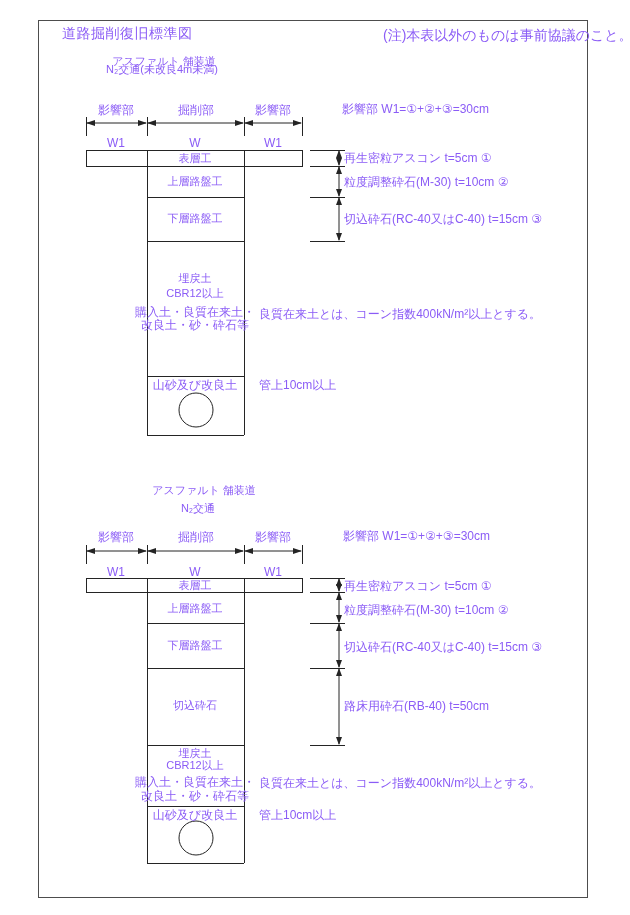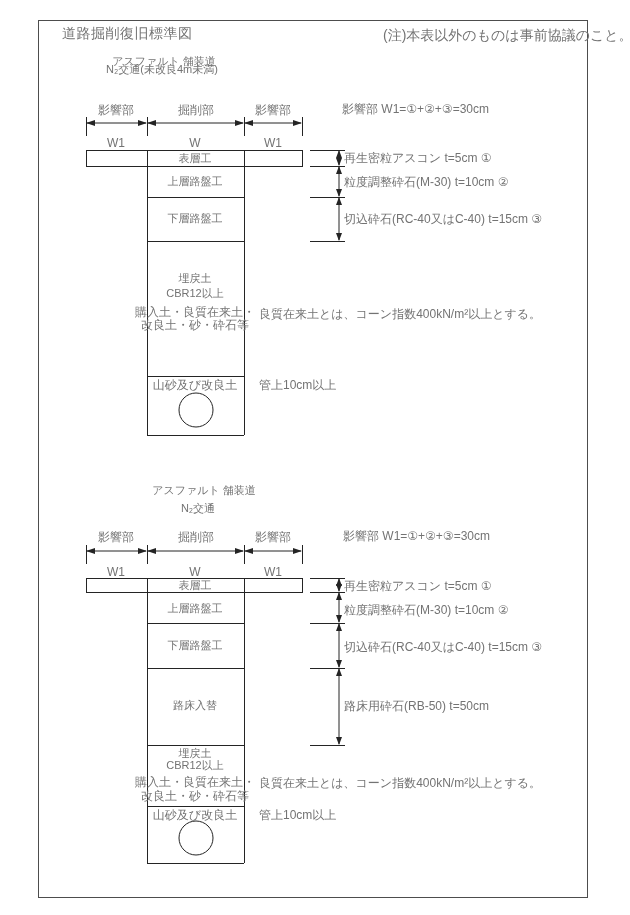--- a/index.html
+++ b/index.html
@@ -5,21 +5,21 @@
   html,body { margin:0; padding:0; background:#fff; }
   .canvas {
     position:relative; width:630px; height:915px; background:#ffffff;
     font-family:"Liberation Sans","DejaVu Sans",sans-serif; color:#1f1f1f;
     overflow:hidden;
   }
   .frame {
     position:absolute; left:38px; top:20px; width:550px; height:878px;
     box-sizing:border-box; border:1px solid #4d4d4d; background:#fff;
   }
-  .t { position:absolute; white-space:nowrap; line-height:1.15; color:#737373; }
+  .t { position:absolute; white-space:nowrap; line-height:1.15; color:#8b5cf6; }
   .tc { transform:translateX(-50%); text-align:left; }
   .fs14 { font-size:14px; letter-spacing:0.5px; }
   .fs11 { font-size:11px; }
   .fs10 { font-size:12px; }
   .fs9  { font-size:14px; }
   svg.lw { position:absolute; left:0; top:0; }
   svg.lw line, svg.lw rect, svg.lw circle { stroke:#242424; stroke-width:1; fill:none; }
   svg.lw path { fill:#242424; stroke:none; }
 </style>
 </head>
@@ -181,29 +181,29 @@
     <div class="t tc fs10" style="left:273px; top:531px;">影響部</div>
     <div class="t fs10" style="left:343px; top:530px;">影響部 W1=①+②+③=30cm</div>
 
     <div class="t tc fs10" style="left:116px; top:566px;">W1</div>
     <div class="t tc fs10" style="left:195px; top:566px;">W</div>
     <div class="t tc fs10" style="left:273px; top:566px;">W1</div>
 
     <div class="t tc fs11" style="left:195px; top:579px;">表層工</div>
     <div class="t tc fs11" style="left:195px; top:602px;">上層路盤工</div>
     <div class="t tc fs11" style="left:195px; top:639px;">下層路盤工</div>
-    <div class="t tc fs11" style="left:195px; top:699px;">路床入替</div>
+    <div class="t tc fs11" style="left:195px; top:699px;">切込砕石</div>
     <div class="t tc fs11" style="left:195px; top:747px;">埋戻土</div>
     <div class="t tc fs11" style="left:195px; top:759px;">CBR12以上</div>
     <div class="t tc fs10" style="left:195px; top:776px;">購入土・良質在来土・</div>
     <div class="t tc fs10" style="left:195px; top:790px;">改良土・砂・砕石等</div>
     <div class="t tc fs10" style="left:195px; top:809px;">山砂及び改良土</div>
 
     <div class="t fs10" style="left:344px; top:580px;">再生密粒アスコン t=5cm ①</div>
     <div class="t fs10" style="left:344px; top:604px;">粒度調整砕石(M-30) t=10cm ②</div>
     <div class="t fs10" style="left:344px; top:641px;">切込砕石(RC-40又はC-40) t=15cm ③</div>
-    <div class="t fs10" style="left:344px; top:700px;">路床用砕石(RB-50) t=50cm</div>
+    <div class="t fs10" style="left:344px; top:700px;">路床用砕石(RB-40) t=50cm</div>
 
     <div class="t fs10" style="left:259px; top:777px;">良質在来土とは、コーン指数400kN/m²以上とする。</div>
     <div class="t fs10" style="left:259px; top:809px;">管上10cm以上</div>
   </div>
 
 </div>
 
 </body></html>

